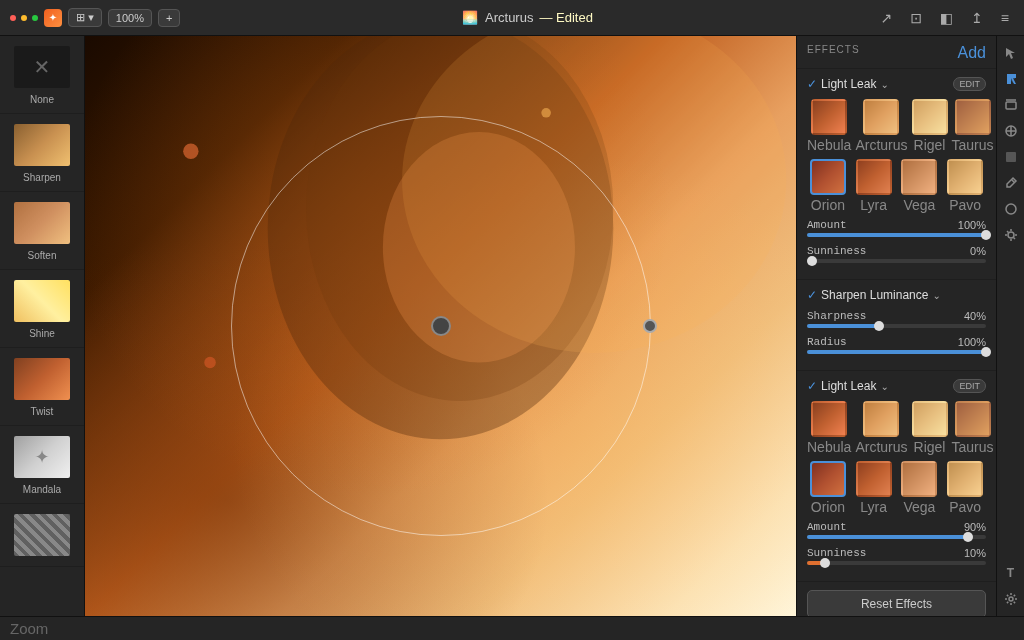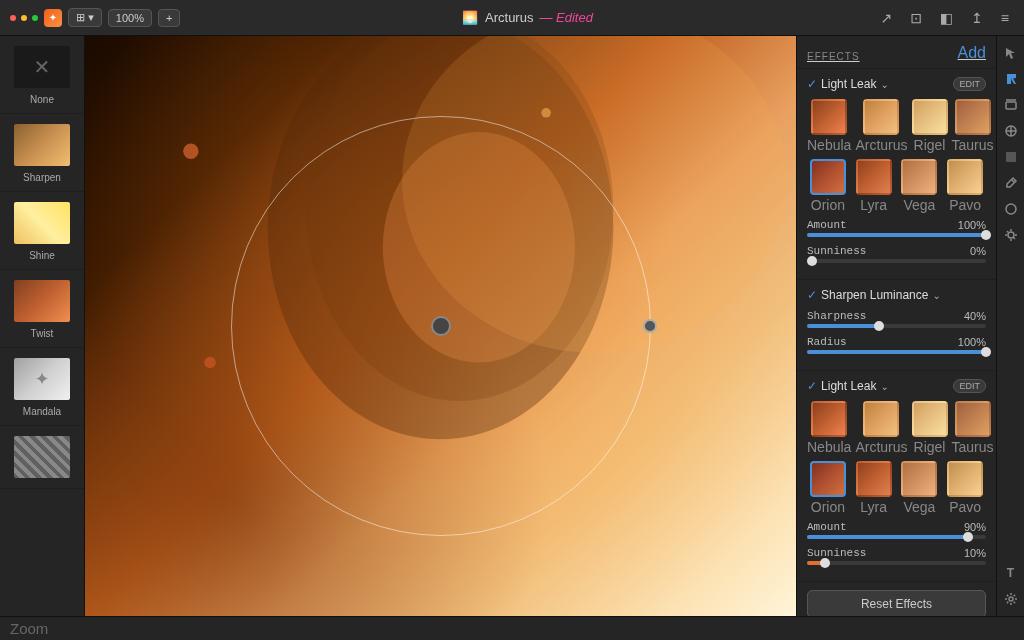--- a/index.html
+++ b/index.html
@@ -213,25 +213,24 @@
       align-items: center;
       justify-content: center;
       font-size: 13px;
       border-radius: 3px;
     }
     .fr-btn.active { color: #4a90d9; }
 
     
     .effects-header {
       display: flex;
-      align-items: flex-end;
+      align-items: flex-start;
       justify-content: space-between;
       padding: 8px 10px 6px;
       flex-shrink: 0;
-      text-decoration: underline;
     }
     .effects-title {
       font-size: 10px;
       color: #888;
       letter-spacing: 1px;
       text-transform: uppercase;
     }
     .add-btn {
       color: #4a90d9;
       font-size: 16px;
@@ -441,21 +440,21 @@
       <span class="dot green"></span>
     </div>
     <div class="app-icon">✦</div>
     <button class="tb-btn">⊞ ▾</button>
     <button class="tb-btn">100%</button>
     <button class="tb-btn">+</button>
   </div>
   <div class="topbar-center">
     <span>🌅</span>
     <span>Arcturus</span>
-    <span style="color:#ec4899;font-style:italic;">— Edited</span>
+    <span style="color:#fef9c3;">— Edited</span>
   </div>
   <div class="topbar-right">
     <button class="tb-icon-btn">↗</button>
     <button class="tb-icon-btn">⊡</button>
     <button class="tb-icon-btn">◧</button>
     <button class="tb-icon-btn">↥</button>
     <button class="tb-icon-btn">≡</button>
   </div>
 </div>
 
@@ -469,20 +468,26 @@
       <span class="lp-label">None</span>
     </div>
     <div class="lp-item">
       <div class="lp-thumb">
         <div class="thumb-sharpen lp-thumb-img"></div>
       </div>
       <span class="lp-label">Sharpen</span>
     </div>
     <div class="lp-item">
       <div class="lp-thumb">
+        <div class="thumb-soften lp-thumb-img"></div>
+      </div>
+      <span class="lp-label">Soften</span>
+    </div>
+    <div class="lp-item">
+      <div class="lp-thumb">
         <div class="thumb-shine lp-thumb-img"></div>
       </div>
       <span class="lp-label">Shine</span>
     </div>
     <div class="lp-item">
       <div class="lp-thumb">
         <div class="thumb-twist lp-thumb-img"></div>
       </div>
       <span class="lp-label">Twist</span>
     </div>

